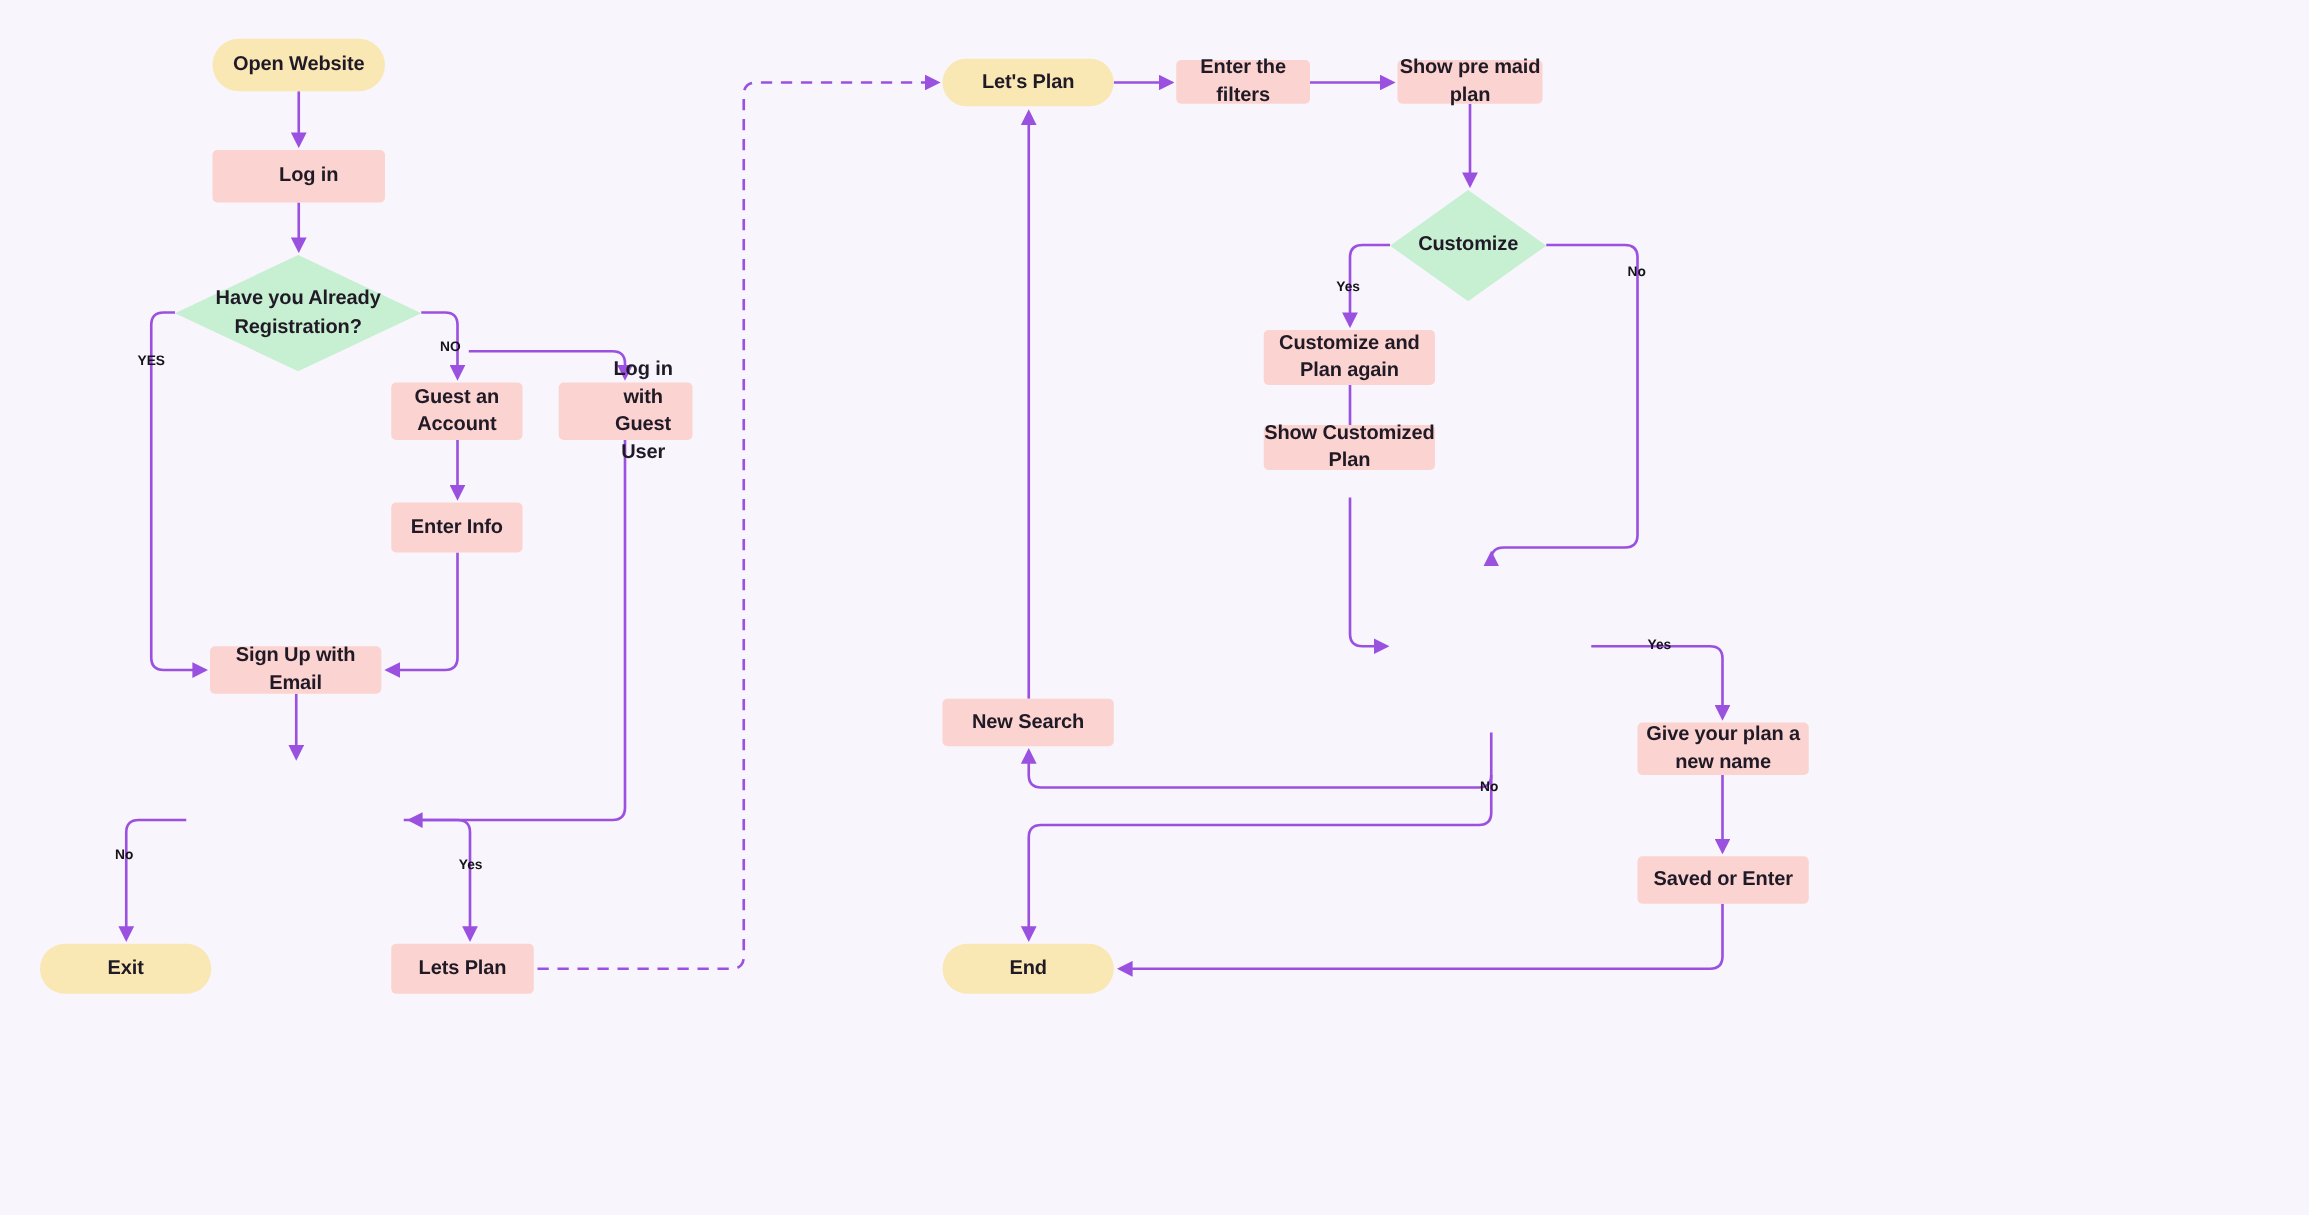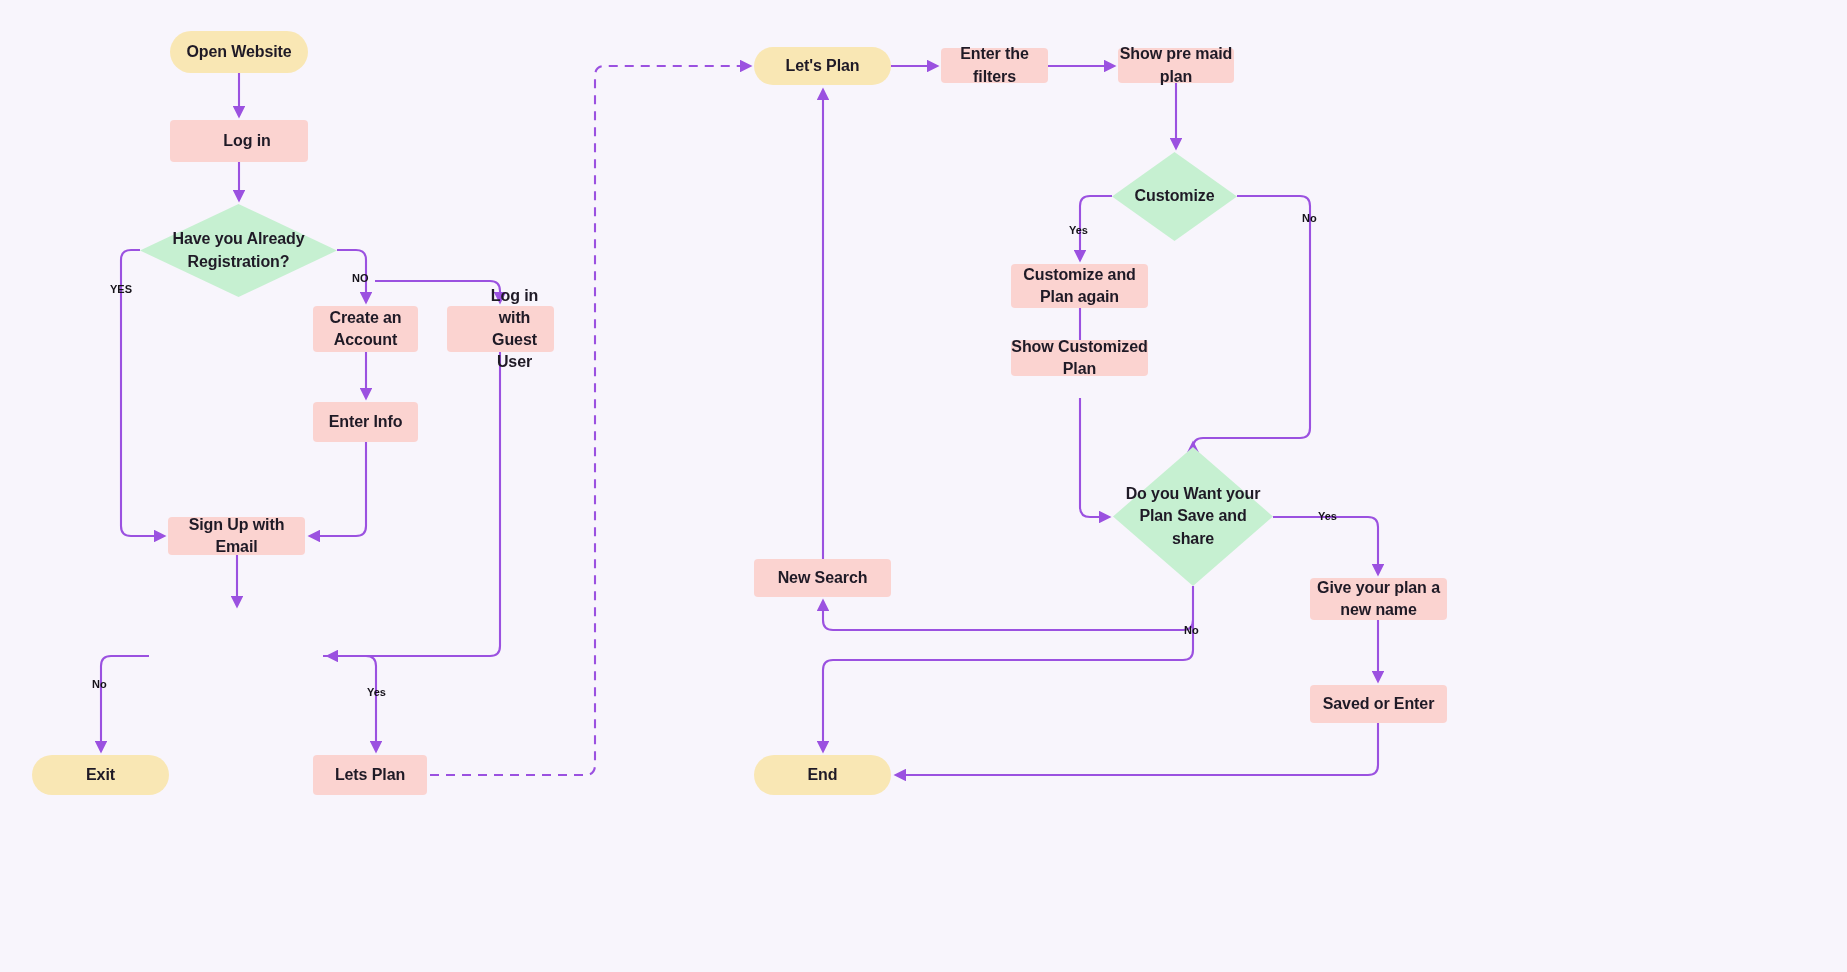--- a/index.html
+++ b/index.html
@@ -145,21 +145,21 @@
   <div class="node process" style="left:170px;top:120px;width:138px;height:42px;padding-left:16px;">
     <span>Log in</span>
   </div>
 
   <div class="node decision" style="left:140px;top:204px;width:197px;height:93px;">
     <span class="dia-shape"></span>
     <span class="dia-label">Have you Already Registration?</span>
   </div>
 
   <div class="node process" style="left:313px;top:306px;width:105px;height:46px;">
-    <span>Create an Account</span>
+    <span>Guest an Account</span>
   </div>
 
   <div class="node process" style="left:447px;top:306px;width:107px;height:46px;padding-left:28px;">
     <span>Log in with Guest User</span>
   </div>
 
   <div class="node process" style="left:313px;top:402px;width:105px;height:40px;">
     <span>Enter Info</span>
   </div>
 
@@ -194,24 +194,20 @@
   </div>
 
   <div class="node process" style="left:1011px;top:264px;width:137px;height:44px;">
     <span>Customize and Plan again</span>
   </div>
 
   <div class="node process" style="left:1011px;top:340px;width:137px;height:36px;">
     <span>Show Customized Plan</span>
   </div>
 
-  <div class="node decision" style="left:1113px;top:447px;width:160px;height:139px;">
-    <span class="dia-shape"></span>
-    <span class="dia-label">Do you Want your Plan Save and share</span>
-  </div>
 
   <div class="node process" style="left:754px;top:559px;width:137px;height:38px;">
     <span>New Search</span>
   </div>
 
   <div class="node process" style="left:1310px;top:578px;width:137px;height:42px;">
     <span>Give your plan a new name</span>
   </div>
 
   <div class="node process" style="left:1310px;top:685px;width:137px;height:38px;">

